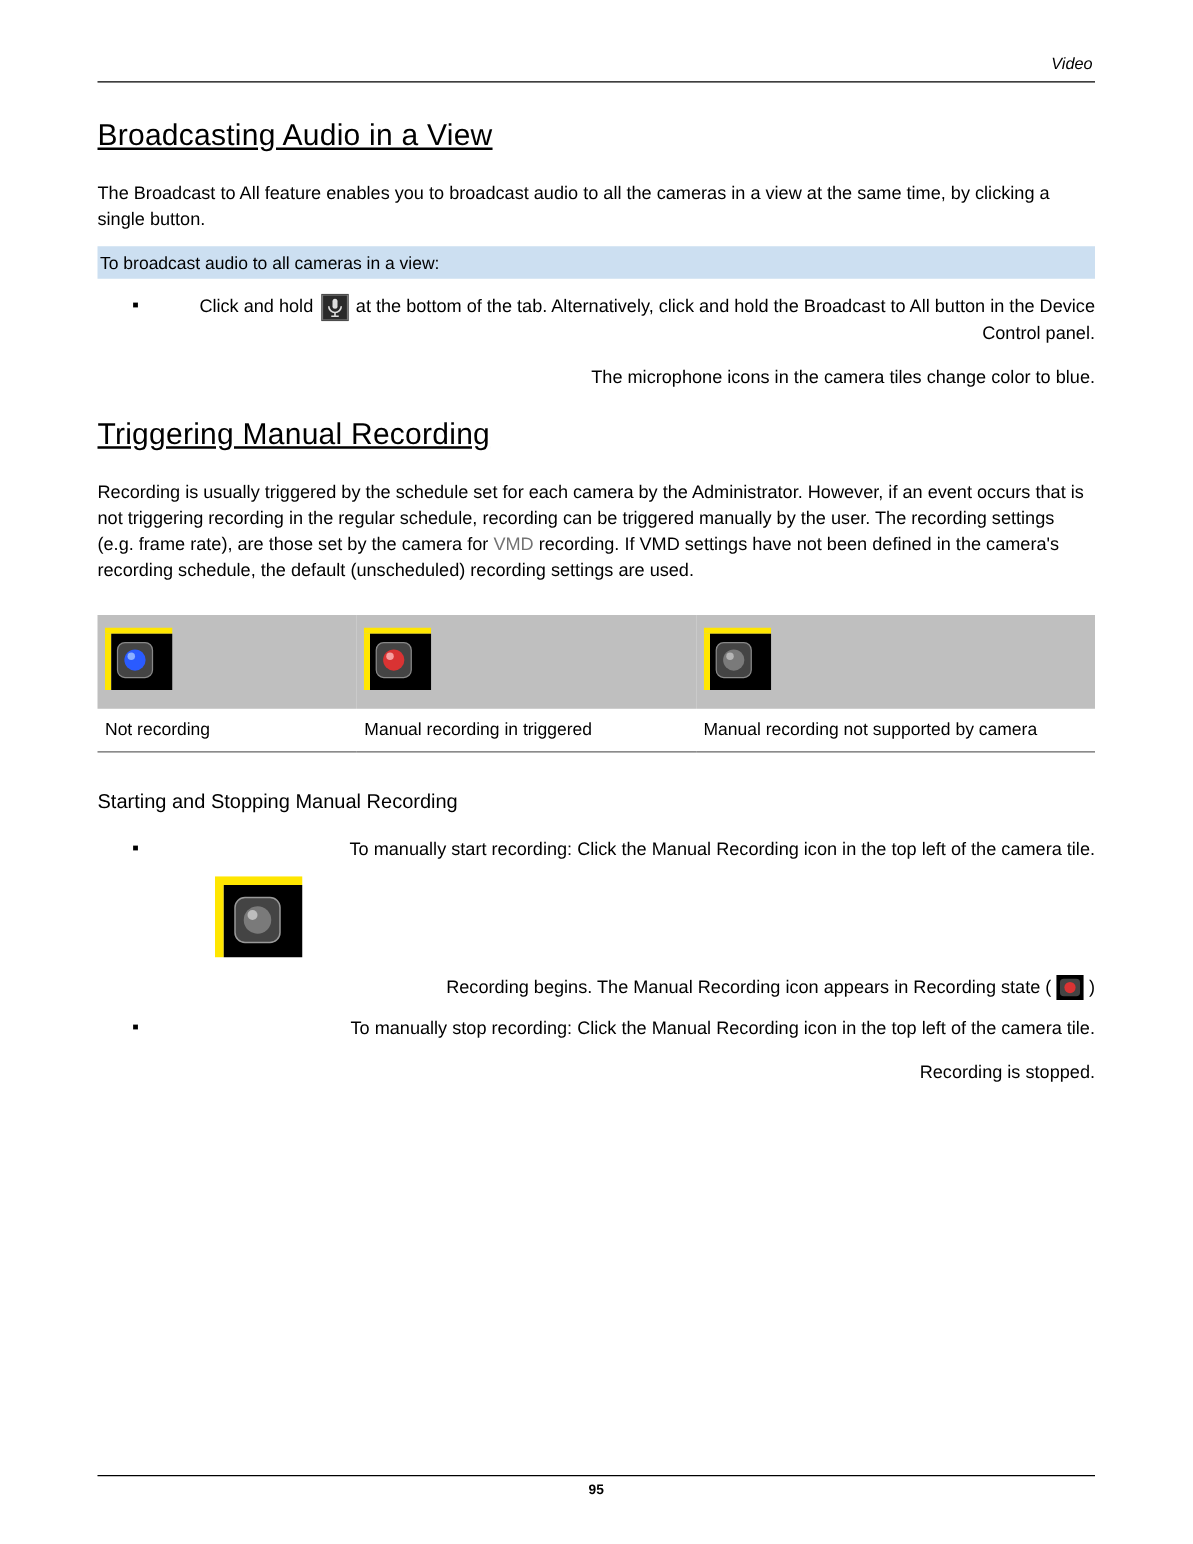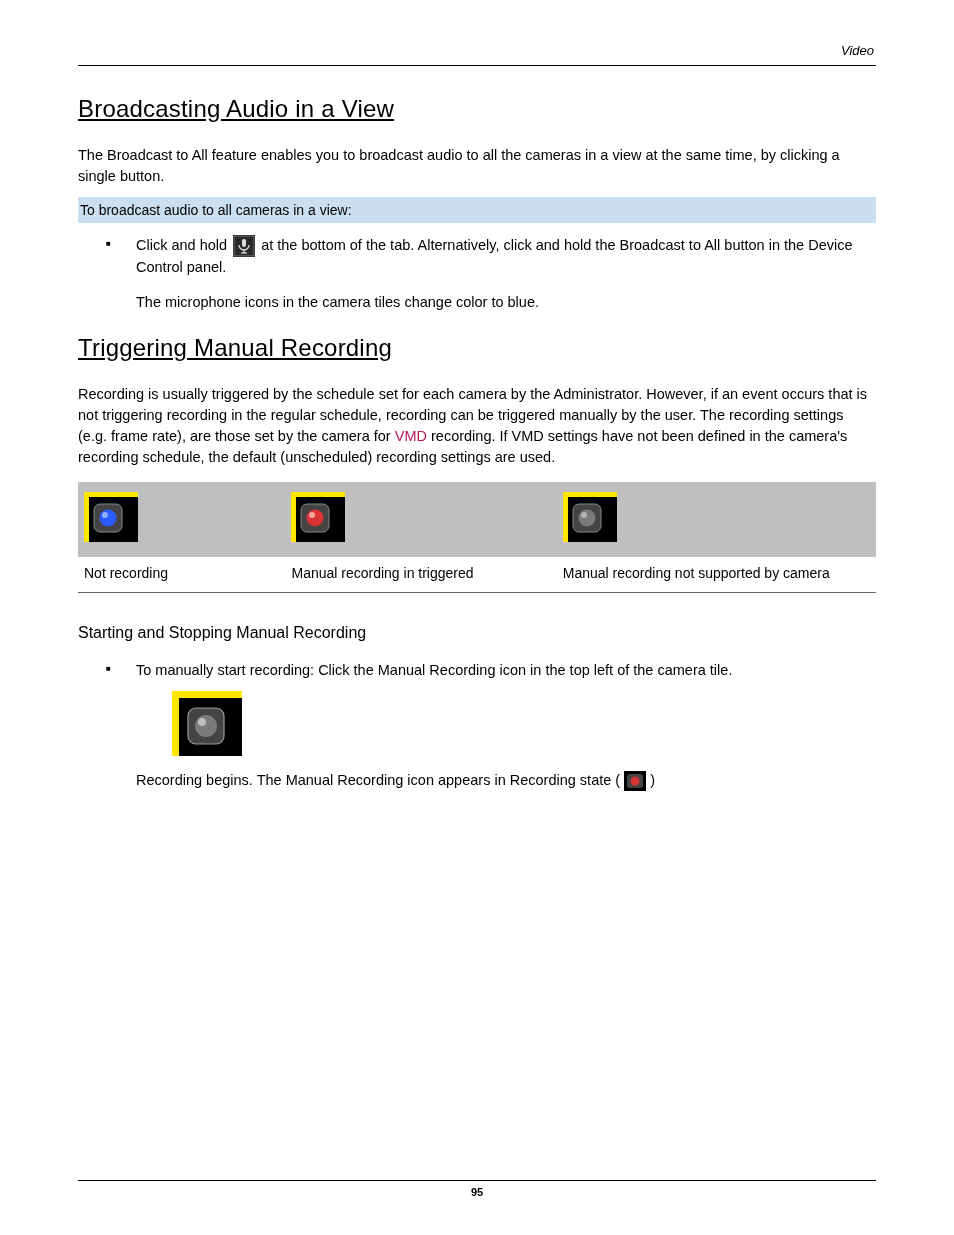--- a/index.html
+++ b/index.html
@@ -40,42 +40,42 @@
     font-size: 16px;
     margin: 28px 0 16px 0;
   }
   p { margin: 8px 0; }
   .note-band {
     background: #ccdff1;
     padding: 3px 8px 3px 2px;
     margin: 10px 0 6px 0;
     font-size: 14px;
   }
-  ul.bul { list-style: none; padding: 0; margin: 0; }
+  ul.bul { list-style: none; padding: 0; margin: 0; text-align: right; }
   ul.bul > li { position: relative; padding-left: 58px; margin: 12px 0; }
   ul.bul > li::before {
     content: "■";
     position: absolute;
     left: 28px;
     top: 3px;
     font-size: 8px;
     color: #000;
   }
-  .link { color: #be185d; text-decoration: none; }
+  .link { color: #737373; text-decoration: none; }
   .mic-icon {
     display: inline-block;
     width: 22px; height: 22px;
     vertical-align: middle;
     margin: 0 2px;
   }
   .mic-icon svg { display: block; }
   table.rec {
     width: 100%;
     border-collapse: collapse;
-    margin: 14px 0;
+    margin: 24px 0;
     border-bottom: 1px solid #666;
   }
   table.rec td {
     padding: 6px 6px 8px 6px;
     vertical-align: top;
     font-size: 14px;
   }
   table.rec tr.icons td {
     background: #bfbfbf;
     padding-top: 10px;
@@ -205,19 +205,23 @@
         <span class="rec-icon" style="vertical-align:middle;">
           <svg width="22" height="20" viewBox="0 0 22 20">
             <rect x="0" y="0" width="22" height="20" fill="#000"></rect>
             <rect x="3" y="3" width="16" height="14" rx="3" fill="#444"></rect>
             <circle cx="11" cy="10" r="4.5" fill="#d93333"></circle>
           </svg>
         </span>
         <span>)</span>
       </p>
     </li>
+    <li>
+      <span>To manually stop recording: Click the Manual Recording icon in the top left of the camera tile.</span>
+      <p style="margin-top:14px;">Recording is stopped.</p>
+    </li>
   </ul>
 
   <div class="footer">
     <span>95</span>
   </div>
 
 </div>
 
 </body></html>

